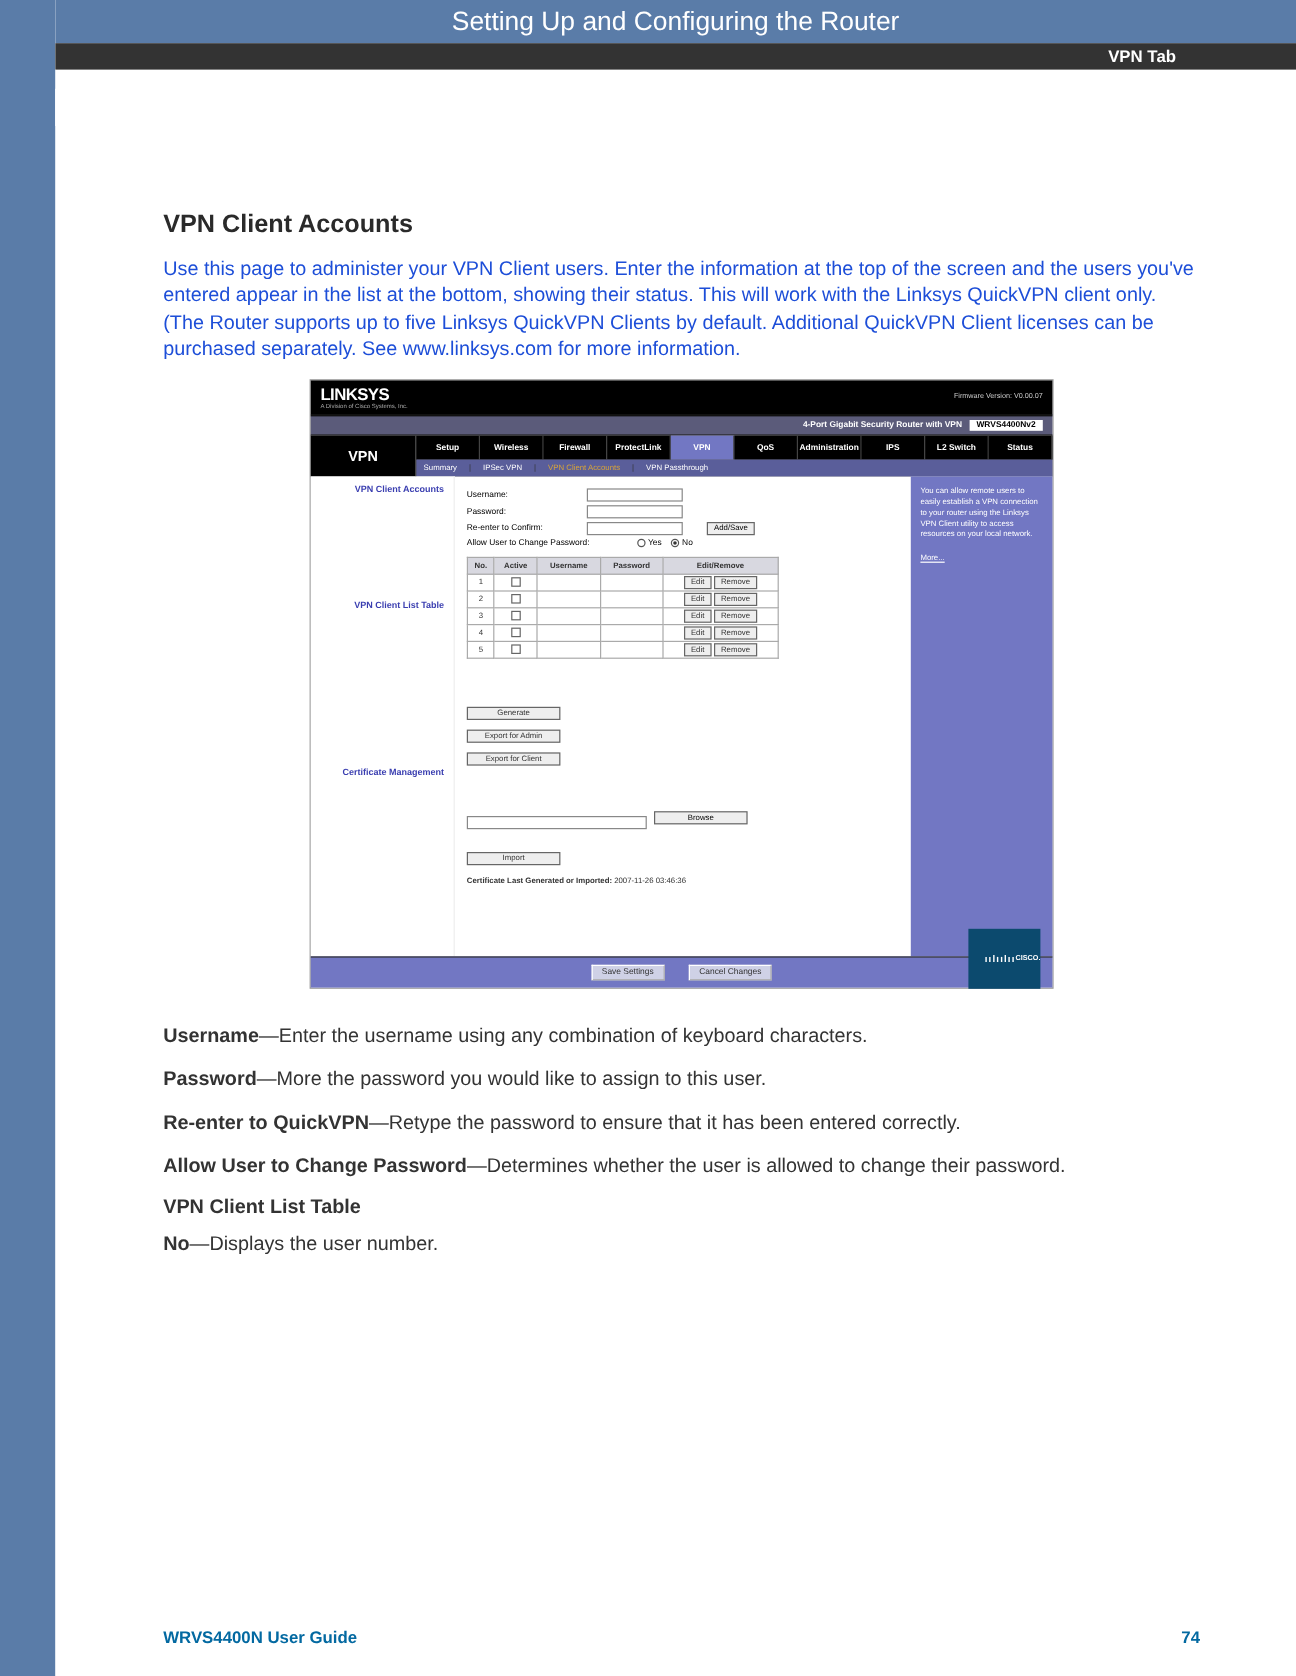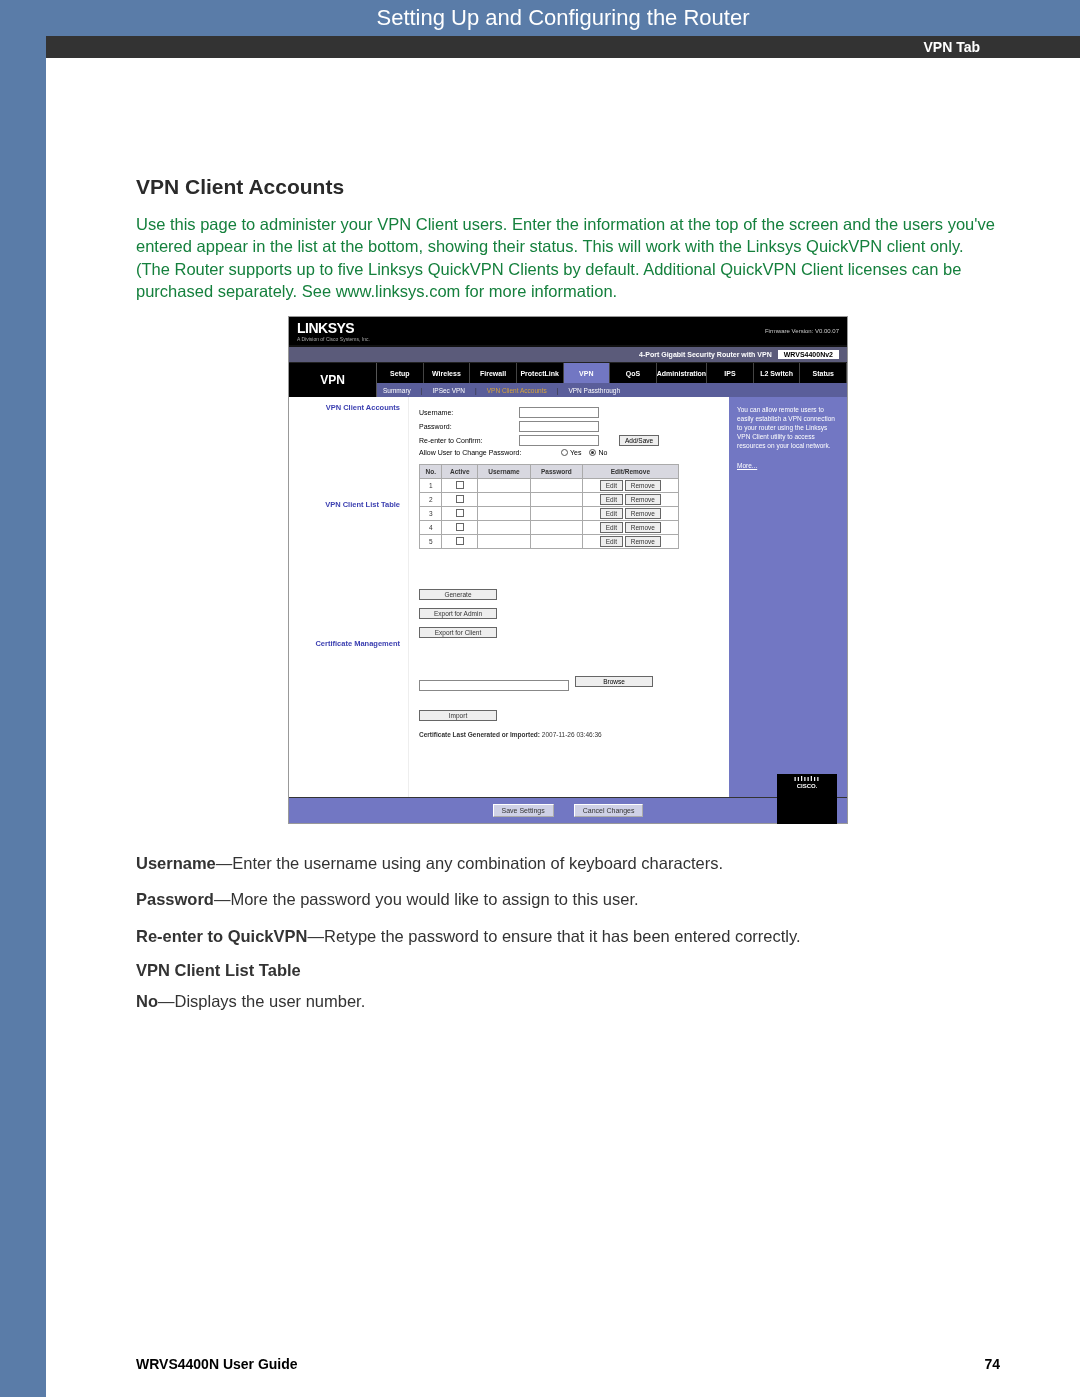--- a/index.html
+++ b/index.html
@@ -7,27 +7,27 @@
   .page { display: flex; min-height: 1397px; }
   .left-bar { width: 46px; background: #5a7ca8; flex-shrink: 0; }
   .content { flex: 1; position: relative; padding: 0 80px 60px 90px; }
   .header-band { position: absolute; top: 0; left: 0; right: 0; height: 105px; overflow: hidden; padding-left: 21px; }
   .band-blue { position: absolute; top: 0; left: 0; right: 0; height: 36px; background: #5a7ca8; color: #fff; text-align: center; font-size: 22px; line-height: 36px; }
   .band-dark { position: absolute; top: 36px; left: 0; right: 0; height: 22px; background: #333; }
   .band-label { position: absolute; top: 36px; right: 100px; color: #fff; font-weight: bold; font-size: 14px; line-height: 22px; }
   .band-tri { position: absolute; top: 0; left: -200px; width: 1500px; height: 140px; background: #fff; transform-origin: top left; transform: rotate(4.5deg) translateY(58px); }
   .main { margin-top: 175px; color: #333; }
   h2 { font-size: 21px; font-weight: bold; margin-bottom: 14px; color: #2a2a2a; }
-  .para { font-size: 16.5px; line-height: 1.35; margin-bottom: 14px; color: #15803d; }
+  .para { font-size: 16.5px; line-height: 1.35; margin-bottom: 14px; color: #1d4ed8; }
   h3 { font-size: 16.5px; font-weight: bold; margin: 14px 0 10px; }
   .field-line { font-size: 16.5px; line-height: 1.35; margin-bottom: 14px; }
-  .footer { position: absolute; bottom: 25px; left: 90px; right: 80px; display: flex; justify-content: space-between; font-size: 14px; font-weight: bold; color: #000000; }
+  .footer { position: absolute; bottom: 25px; left: 90px; right: 80px; display: flex; justify-content: space-between; font-size: 14px; font-weight: bold; color: #0369a1; }
 
   
-  .router-shot { width: 560px; margin: 10px auto 28px; border: 1px solid #999; font-family: Arial, sans-serif; font-size: 7px; background: #fff; user-select: none; }
+  .router-shot { width: 620px; margin: 10px auto 28px; border: 1px solid #999; font-family: Arial, sans-serif; font-size: 7px; background: #fff; user-select: none; }
   .rs-top { background: #000; color: #fff; height: 28px; display: flex; align-items: center; justify-content: space-between; padding: 0 8px; }
   .rs-logo { font-weight: bold; font-size: 14px; letter-spacing: -0.5px; }
   .rs-firm { font-size: 6px; color: #ccc; }
   .rs-model-row { background: #5b5b7a; height: 18px; border-top: 2px solid #111; border-bottom: 1px solid #222; display: flex; justify-content: flex-end; align-items: center; gap: 6px; padding-right: 8px; color: #fff; font-weight: bold; }
   .rs-model-box { background: #fff; color: #000; padding: 1px 6px; font-size: 7px; font-weight: bold; }
   .rs-navwrap { display: flex; background: #737373; }
   .rs-nav-left { width: 88px; background: #000; color: #fff; display:flex; align-items:center; justify-content:center; font-weight: bold; font-size: 12px; border-right: 1px solid #555; }
   .rs-tabs { flex: 1; display: flex; flex-direction: column; }
   .rs-tabrow { display: flex; height: 20px; }
   .rs-tab { flex: 1; background: #000; color: #fff; font-size: 7px; display: flex; align-items: center; justify-content: center; border-right: 1px solid #444; font-weight: bold; cursor: pointer; }
@@ -46,21 +46,21 @@
   .rtable { border-collapse: collapse; margin-top: 8px; width: 260px; }
   .rtable th, .rtable td { border: 1px solid #aaa; font-size: 6.5px; text-align: center; padding: 1px 2px; height: 14px; }
   .rtable th { background: #d8d8e0; }
   .rtable .chk { width: 8px; height: 8px; border: 1px solid #666; display: inline-block; }
   .rs-cert { margin-top: 40px; }
   .rs-cert .rs-btn-s { display: block; margin-bottom: 8px; width: 78px; text-align: center; }
   .rs-help { width: 118px; background: #7277c3; color: #fff; font-size: 6.5px; padding: 8px 8px; line-height: 1.4; position: relative; }
   .rs-help-more { color:#fff; text-decoration: underline; display:inline-block; margin-top: 10px; }
   .rs-bottom { background: #7277c3; height: 26px; display: flex; align-items: center; justify-content: center; gap: 20px; border-top: 1px solid #333; position: relative; }
   .rs-bottom .rs-btn-s { background: #cfd1e6; border: 1px outset #fff; font-size: 7px; padding: 2px 8px; }
-  .rs-cisco { position: absolute; right: 10px; background: #000000; width: 60px; top: -24px; height: 50px; color: #fff; display: flex; flex-direction: column; align-items: center; justify-content: flex-start; font-size: 6px; font-weight: bold; }
+  .rs-cisco { position: absolute; right: 10px; background: #0c4a6e; width: 60px; top: -24px; height: 50px; color: #fff; display: flex; flex-direction: row; align-items: center; justify-content: flex-end; font-size: 6px; font-weight: bold; }
   .rs-cisco .bars { font-size: 8px; letter-spacing: 1px; }
   .ts { font-size: 6.5px; margin-top: 10px; }
   .radio { width: 7px; height: 7px; border: 1px solid #555; border-radius: 50%; display: inline-block; vertical-align: middle; margin: 0 2px; }
   .radio.sel::after { content: ""; display: block; width: 3px; height: 3px; background: #333; border-radius: 50%; margin: 1px auto; }
 </style>
 </head>
 <body>
 
 <div class="page">
   <div class="left-bar"></div>
@@ -219,20 +219,21 @@
           <div class="rs-cisco">
             <span class="bars">ıılıılıı</span>
             <span>CISCO.</span>
           </div>
         </div>
       </div>
 
       <p class="field-line"><b>Username</b><span>—Enter the username using any combination of keyboard characters.</span></p>
       <p class="field-line"><b>Password</b><span>—More the password you would like to assign to this user.</span></p>
       <p class="field-line"><b>Re-enter to QuickVPN</b><span>—Retype the password to ensure that it has been entered correctly.</span></p>
+      <p class="field-line"><b>Allow User to Change Password</b><span>—Determines whether the user is allowed to change their password.</span></p>
       <h3>VPN Client List Table</h3>
       <p class="field-line"><b>No</b><span>—Displays the user number.</span></p>
     </div>
 
     <div class="footer">
       <span>WRVS4400N User Guide</span>
       <span>74</span>
     </div>
   </div>
 </div>

